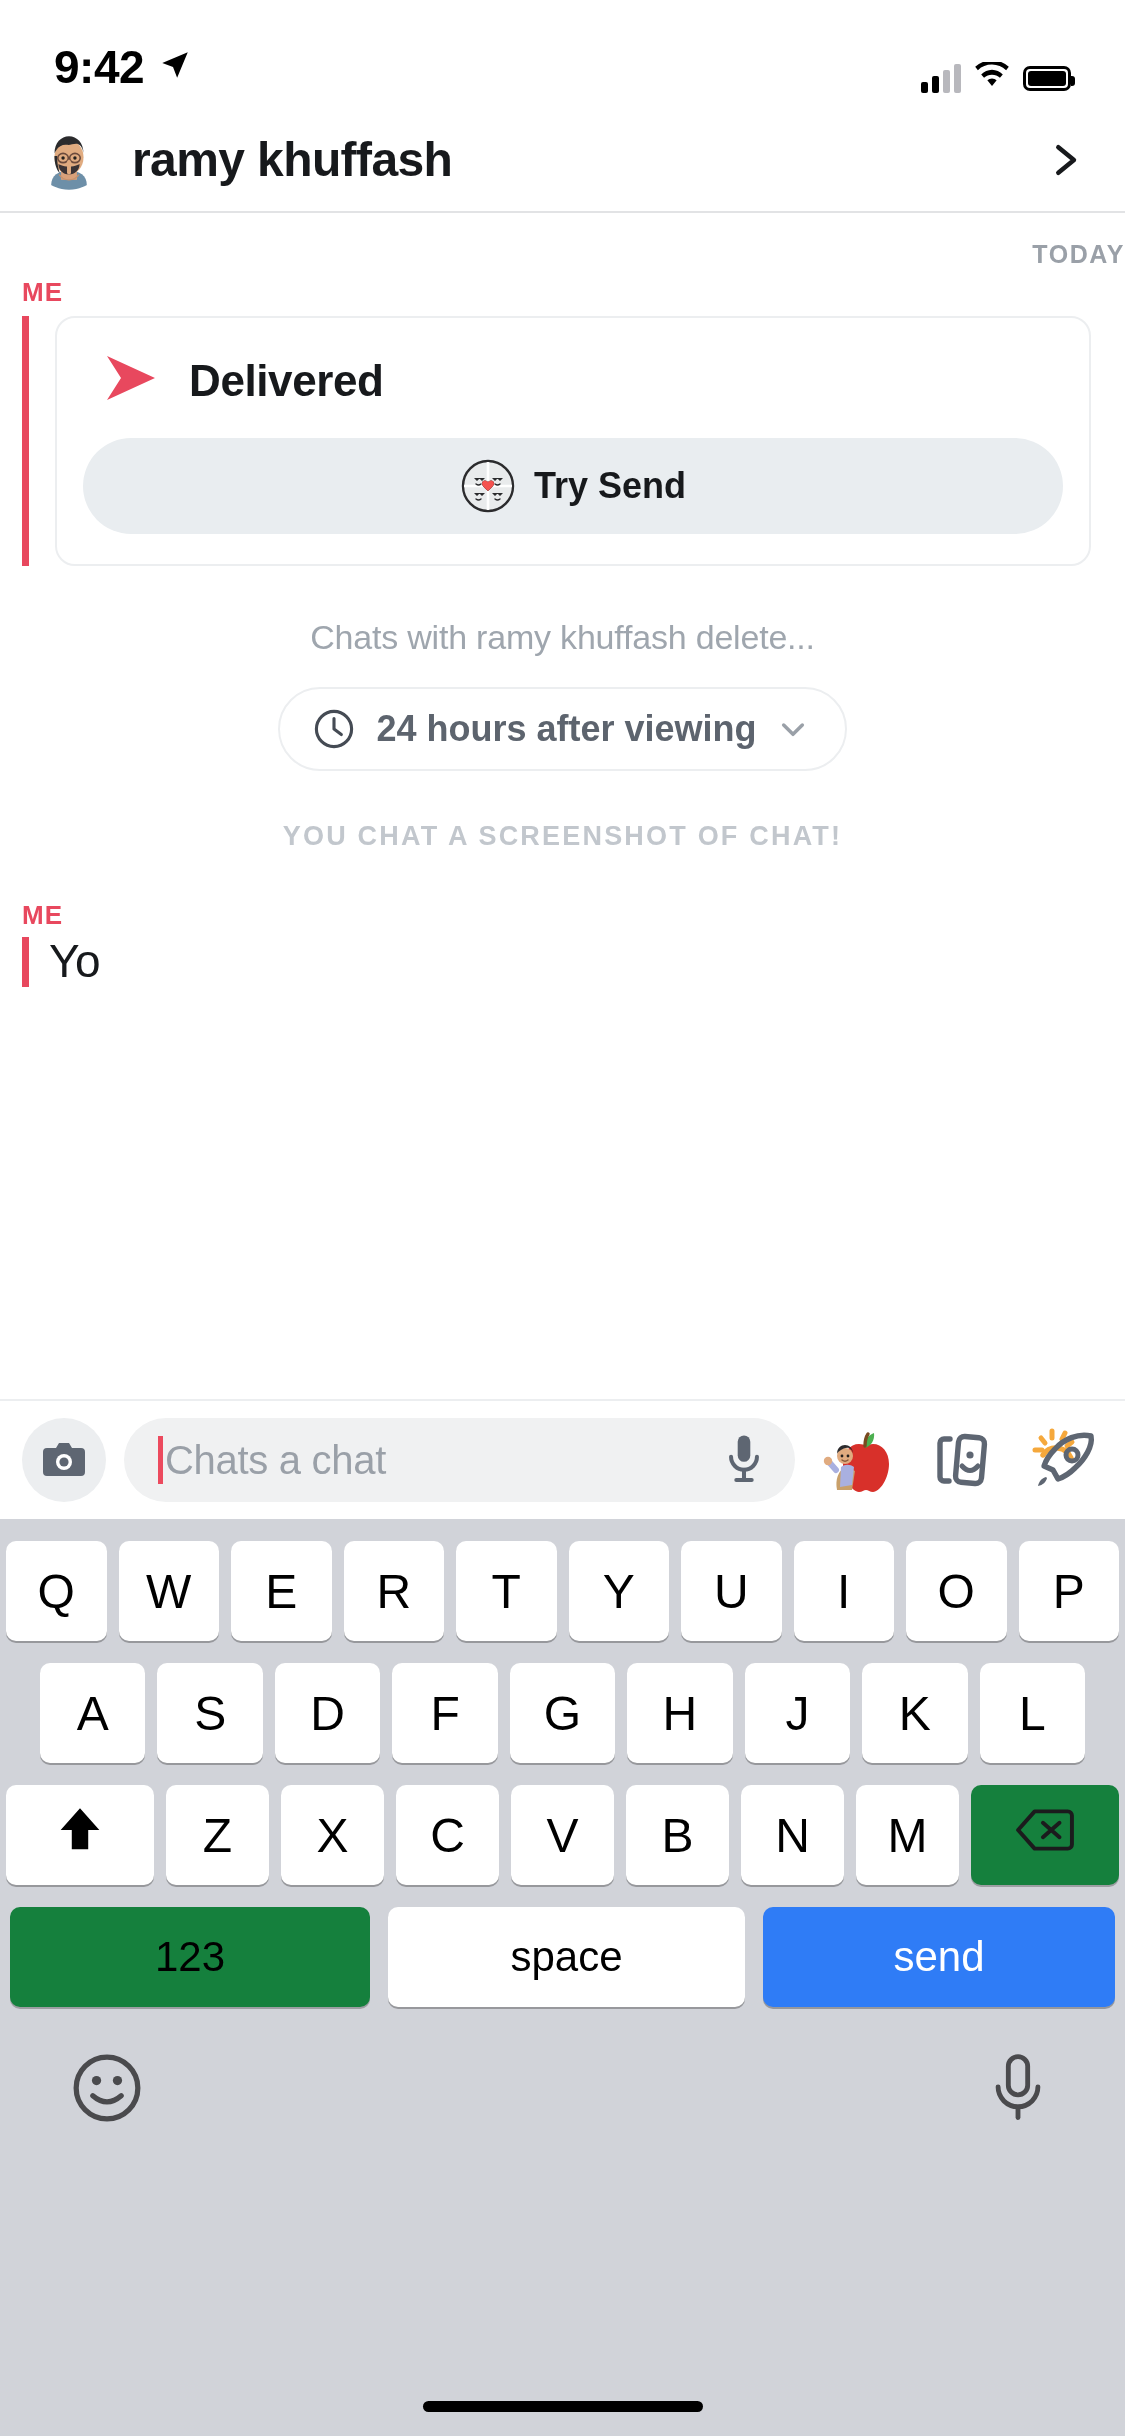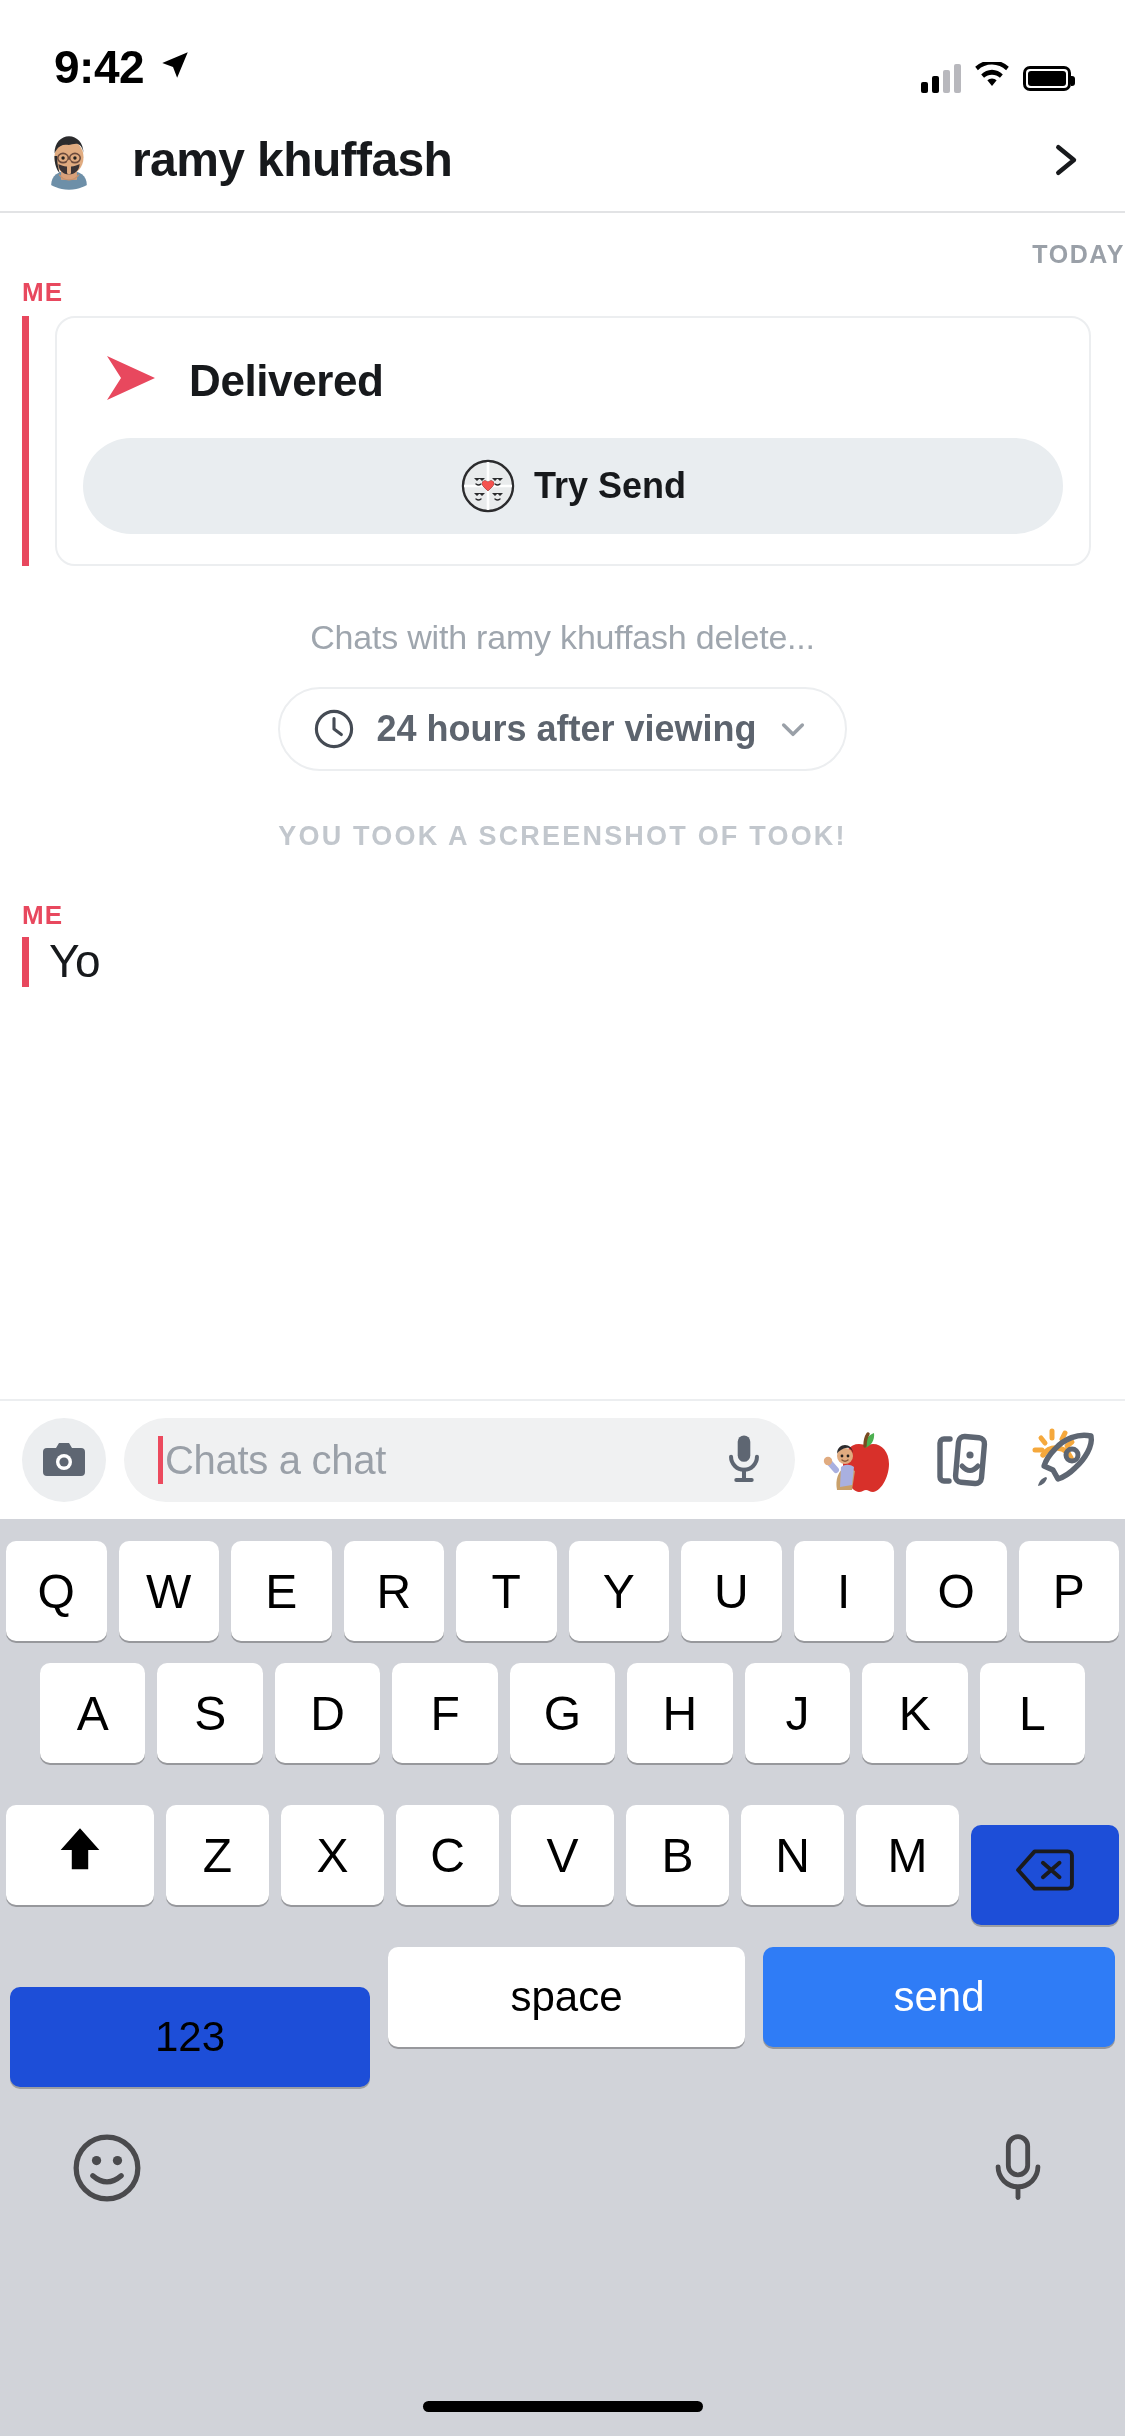--- a/index.html
+++ b/index.html
@@ -136,21 +136,21 @@
   .krow.r4{ padding:0 10px; gap:18px; margin-top:4px; }
 
   .key{
     background:#fff; border-radius:10px; height:100px;
     display:flex; align-items:center; justify-content:center;
     font-size:48px; color:#000; font-weight:400;
     box-shadow:0 2px 0 rgba(0,0,0,0.28);
     flex:1;
   }
   .key.wide{ flex:0 0 148px; }
-  .key.gray{ background:#1d4ed8; box-shadow:0 2px 0 rgba(0,0,0,0.25);margin-top:40px; }
+  .key.gray{ background:#15803d; box-shadow:0 2px 0 rgba(0,0,0,0.25); }
   .key.blue{ background:#2f7cf6; color:#fff; }
   .key.spacebar{ flex:1; }
   .key.num{ flex:0 0 360px; font-size:42px; }
   .key.send{ flex:0 0 352px; font-size:42px; }
   .key.space-lbl{ font-size:42px; }
   .key svg{ width:58px; height:58px; }
 
   .bottom-row{
     display:flex; align-items:center; justify-content:space-between;
     padding:22px 70px 0 70px;
@@ -275,21 +275,21 @@
       </span>
       <span class="timer-text">24 hours after viewing</span>
       <span class="chev-down">
         <svg viewBox="0 0 24 24">
             <path d="M5 9l7 7 7-7" fill="none" stroke="#9aa0a8" stroke-width="2.6" stroke-linecap="round" stroke-linejoin="round"></path>
           </svg>
       </span>
     </div>
   </div>
 
-  <div class="ss-notice">YOU TOOK A SCREENSHOT OF TOOK!</div>
+  <div class="ss-notice">YOU CHAT A SCREENSHOT OF CHAT!</div>
 
   <div class="me-label me-label2">ME</div>
   <div class="yo-row">
     <div class="yo-stripe"></div>
     <div class="yo-text">Yo</div>
   </div>
 
 </div>
 
 <div class="inputbar">

